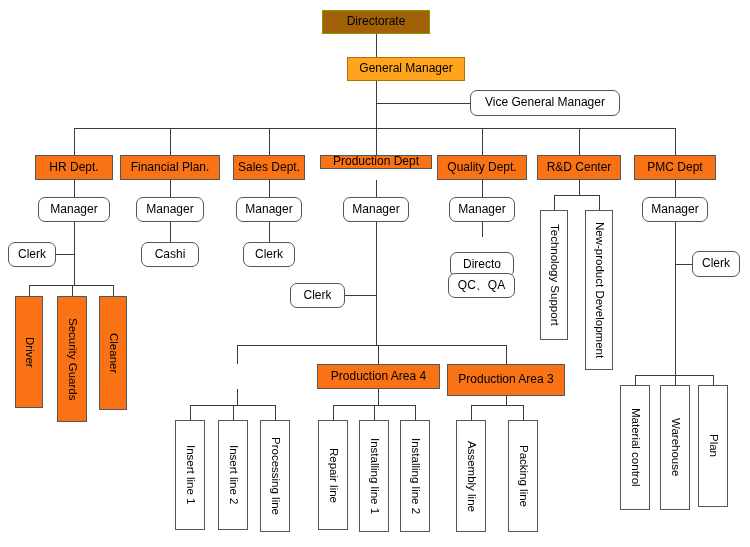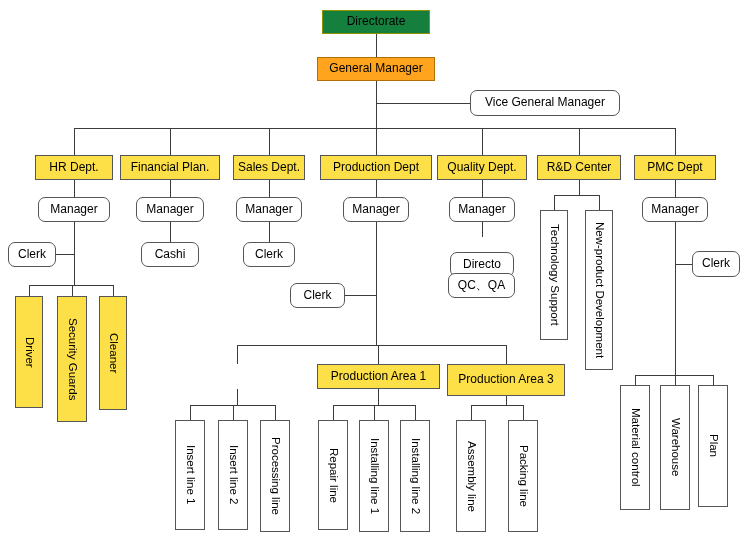--- a/index.html
+++ b/index.html
@@ -5,23 +5,23 @@
   html,body{margin:0;padding:0;background:#fff;}
   body{font-family:"Liberation Sans", sans-serif;}
   #canvas{position:relative;width:750px;height:547px;background:#ffffff;overflow:hidden;}
   #wires{position:absolute;left:0;top:0;width:750px;height:547px;}
   .node{
     position:absolute;box-sizing:border-box;
     display:flex;align-items:center;justify-content:center;
     font-size:12px;color:#000;text-align:center;line-height:1.1;
     background:#fff;border:1px solid #55565a;
   }
-  .yellow{background:#15803d;border:1px solid #8e9300;}
-  .orange{background:#ffa41c;border:1px solid #b06f00;}
-  .gray{background:#fde047;border:1px solid #55565a;}
+  .yellow{background:#a16207;border:1px solid #8e9300;}
+  .orange{background:#ffa41c;border:1px solid #b06f00;margin-left:30px;}
+  .gray{background:#f97316;border:1px solid #55565a;}
   .rounded{border-radius:7px;background:#ffffff;}
   .vbox{
     writing-mode:vertical-rl;text-orientation:mixed;
     line-height:1;padding:4px 2px;font-size:11.5px;
   }
 </style>
 </head>
 <body>
 
 <div id="canvas">
@@ -99,21 +99,21 @@
     <line x1="713" y1="375" x2="713" y2="385"></line>
   </svg>
 
   <div class="node yellow" style="left:322px;top:10px;width:108px;height:24px">Directorate</div>
   <div class="node orange" style="left:317px;top:57px;width:118px;height:24px">General Manager</div>
   <div class="node rounded" style="left:470px;top:90px;width:150px;height:26px">Vice General Manager</div>
 
   <div class="node gray" style="left:35px;top:155px;width:78px;height:25px">HR Dept.</div>
   <div class="node gray" style="left:120px;top:155px;width:100px;height:25px">Financial Plan.</div>
   <div class="node gray" style="left:233px;top:155px;width:72px;height:25px">Sales Dept.</div>
-  <div class="node gray" style="left:320px;top:155px;width:112px;height:25px">Production Dept</div>
+  <div class="node gray" style="left:320px;top:155px;width:112px;height:14px">Production Dept</div>
   <div class="node gray" style="left:437px;top:155px;width:90px;height:25px">Quality Dept.</div>
   <div class="node gray" style="left:537px;top:155px;width:84px;height:25px">R&amp;D Center</div>
   <div class="node gray" style="left:634px;top:155px;width:82px;height:25px">PMC Dept</div>
 
   <div class="node rounded" style="left:38px;top:197px;width:72px;height:25px">Manager</div>
   <div class="node rounded" style="left:136px;top:197px;width:68px;height:25px">Manager</div>
   <div class="node rounded" style="left:236px;top:197px;width:66px;height:25px">Manager</div>
   <div class="node rounded" style="left:343px;top:197px;width:66px;height:25px">Manager</div>
   <div class="node rounded" style="left:449px;top:197px;width:66px;height:25px">Manager</div>
   <div class="node rounded" style="left:642px;top:197px;width:66px;height:25px">Manager</div>
@@ -121,21 +121,21 @@
   <div class="node rounded" style="left:8px;top:242px;width:48px;height:25px">Clerk</div>
   <div class="node gray vbox" style="left:15px;top:296px;width:28px;height:112px">Driver</div>
   <div class="node gray vbox" style="left:57px;top:296px;width:30px;height:126px">Security Guards</div>
   <div class="node gray vbox" style="left:99px;top:296px;width:28px;height:114px">Cleaner</div>
 
   <div class="node rounded" style="left:141px;top:242px;width:58px;height:25px">Cashi</div>
 
   <div class="node rounded" style="left:243px;top:242px;width:52px;height:25px">Clerk</div>
 
   <div class="node rounded" style="left:290px;top:283px;width:55px;height:25px">Clerk</div>
-  <div class="node gray" style="left:317px;top:364px;width:123px;height:25px">Production Area 1</div>
+  <div class="node gray" style="left:317px;top:364px;width:123px;height:25px">Production Area 4</div>
   <div class="node gray" style="left:447px;top:364px;width:118px;height:32px">Production Area 3</div>
 
   <div class="node vbox" style="left:175px;top:420px;width:30px;height:110px">Insert line 1</div>
   <div class="node vbox" style="left:218px;top:420px;width:30px;height:110px">Insert line 2</div>
   <div class="node vbox" style="left:260px;top:420px;width:30px;height:112px">Processing line</div>
 
   <div class="node vbox" style="left:318px;top:420px;width:30px;height:110px">Repair line</div>
   <div class="node vbox" style="left:359px;top:420px;width:30px;height:112px">Installing line 1</div>
   <div class="node vbox" style="left:400px;top:420px;width:30px;height:112px">Installing line 2</div>
 

